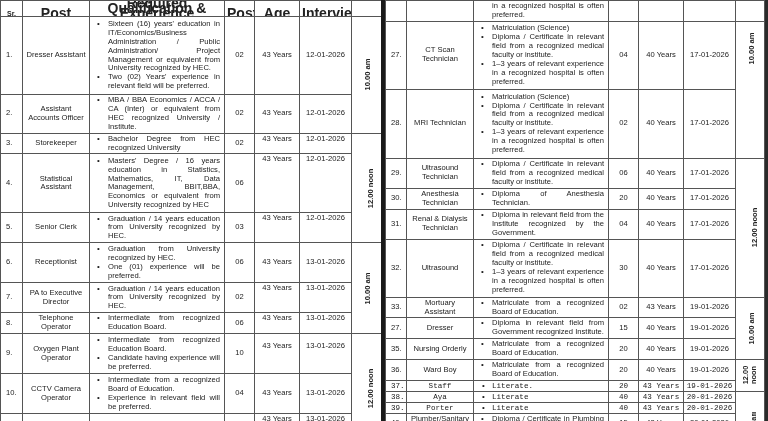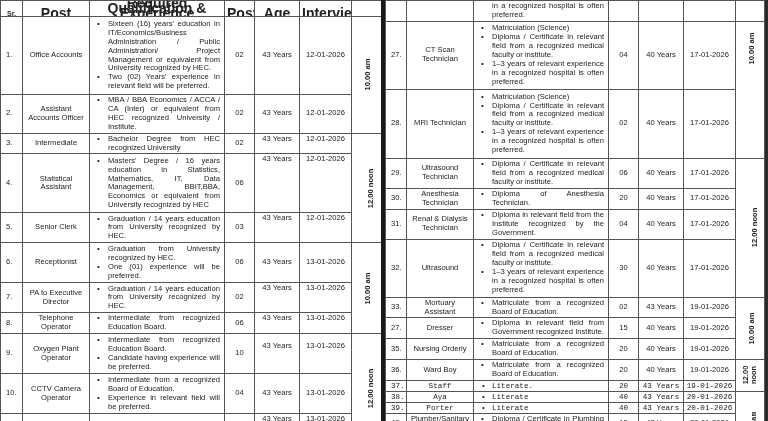--- a/index.html
+++ b/index.html
@@ -45,21 +45,21 @@
     <th style="height:5px;line-height:5px;overflow:hidden;vertical-align:bottom">Post</th>
     <th style="height:5px;line-height:5px;overflow:hidden;vertical-align:bottom">Required Qualification &amp; Experience</th>
     <th style="height:5px;line-height:5px;overflow:hidden;vertical-align:bottom">Posts</th>
     <th style="height:5px;line-height:5px;overflow:hidden;vertical-align:bottom">Age</th>
     <th style="height:5px;line-height:5px;overflow:hidden;vertical-align:bottom">Interview</th>
     <th style="height:5px"></th>
   </tr>
 
   <tr style="height:78px">
     <td class="no">1.</td>
-    <td class="c">Office Accounts</td>
+    <td class="c">Dresser Assistant</td>
     <td class="q">
             <ul>
       <li>Sixteen (16) years' education in IT/Economics/Business Administration / Public Administration/ Project Management or equivalent from University recognized by HEC.</li>
       <li>Two (02) Years' experience in relevant field will be preferred.</li>
             </ul>
           </td>
     <td class="c">02</td>
     <td class="c">43 Years</td>
     <td class="c">12-01-2026</td>
     <td class="time" rowspan="2"><span class="vt">10.00 am</span></td>
@@ -73,21 +73,21 @@
       <li>MBA / BBA Economics / ACCA / CA (Inter) or equivalent from HEC recognized University / Institute.</li>
             </ul>
           </td>
     <td class="c">02</td>
     <td class="c">43 Years</td>
     <td class="c">12-01-2026</td>
   </tr>
 
   <tr style="height:20px">
     <td class="no">3.</td>
-    <td class="c">Intermediate</td>
+    <td class="c">Storekeeper</td>
     <td class="q">
             <ul>
       <li>Bachelor Degree from HEC recognized University</li>
             </ul>
           </td>
     <td class="c">02</td>
     <td class="c top">43 Years</td>
     <td class="c top">12-01-2026</td>
     <td class="time" rowspan="3"><span class="vt">12.00 noon</span></td>
   </tr>

